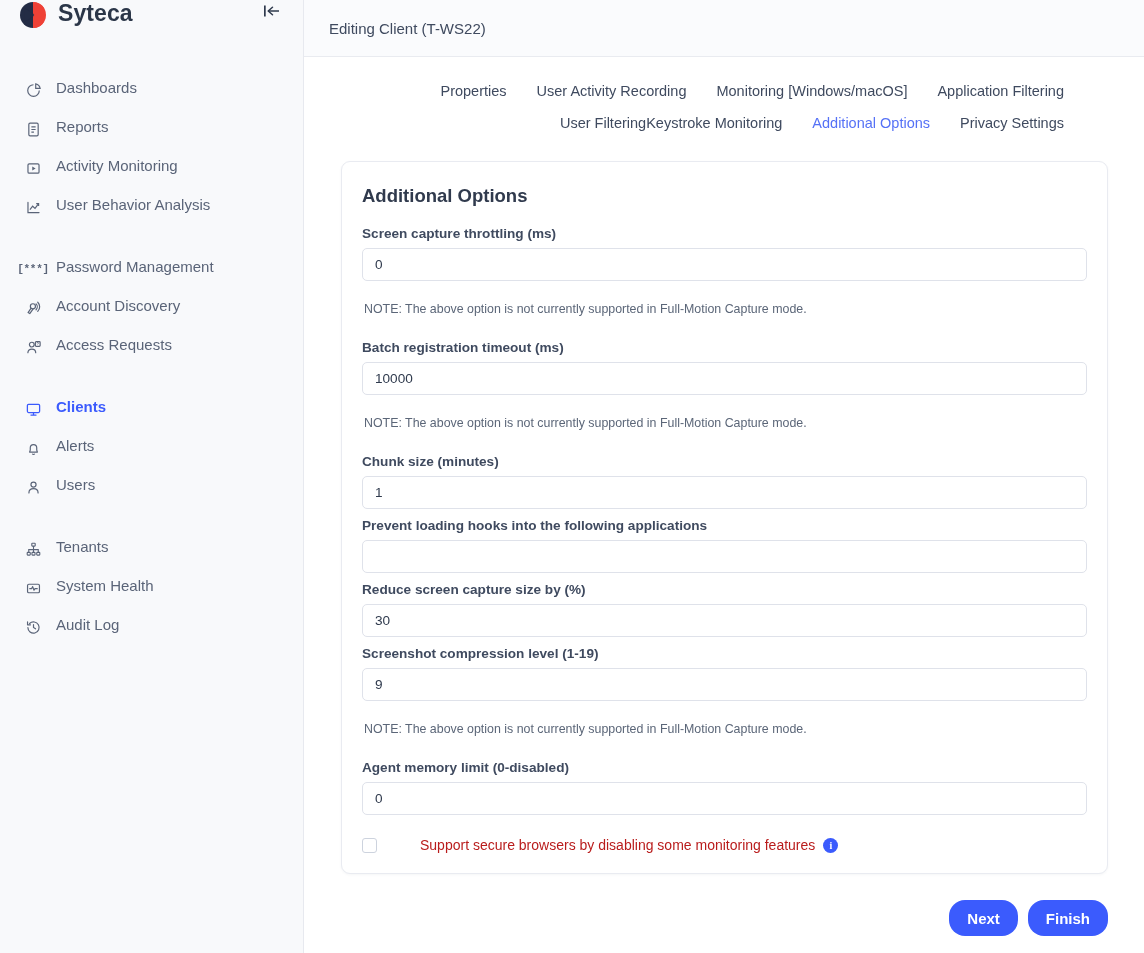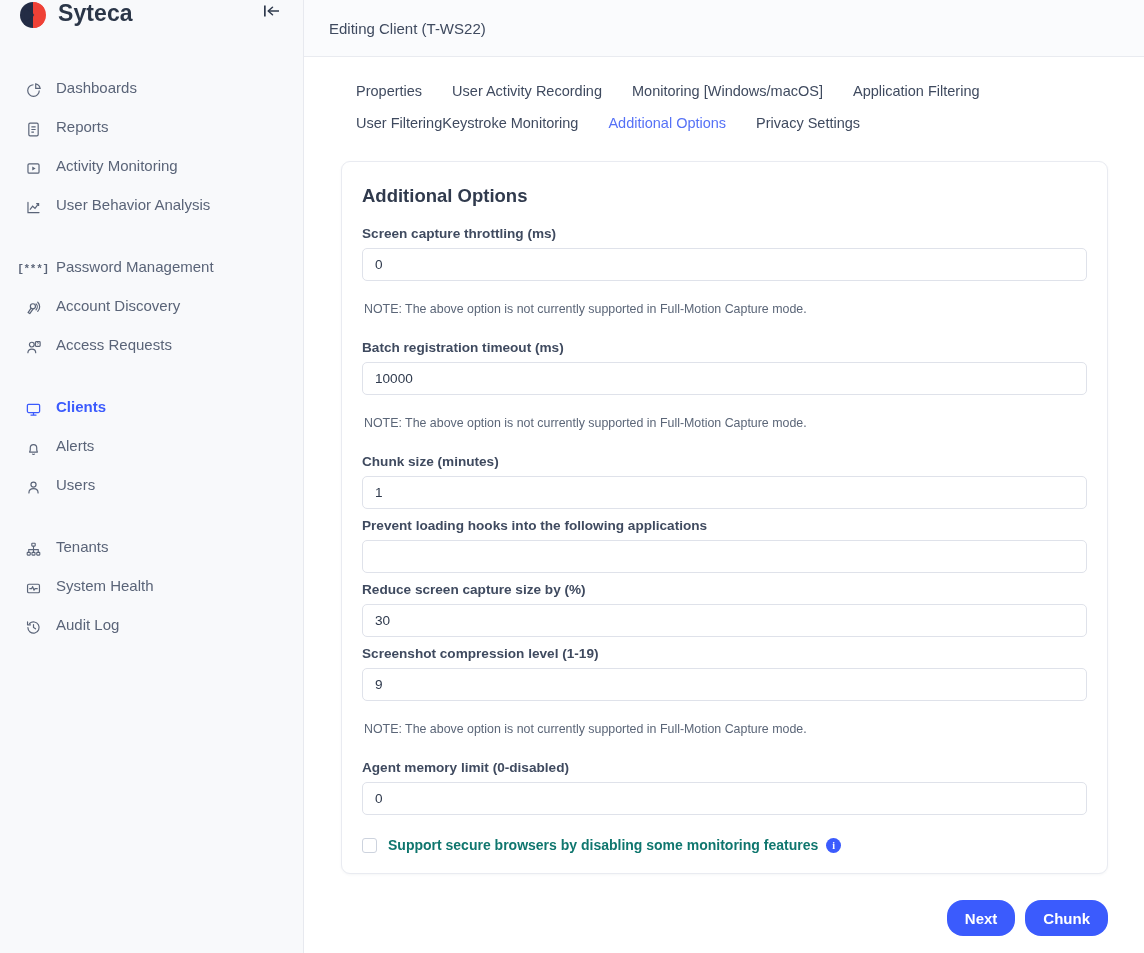--- a/index.html
+++ b/index.html
@@ -76,21 +76,21 @@
     background: #fafbfd;
     border-bottom: 1px solid #e9ebf0;
     display: flex; align-items: center;
     padding-left: 25px;
   }
   .topbar-title { font-size: 15px; color: #3f4a5f; }
 
   .tabs {
     padding: 18px 50px 0 52px;
     display: flex; flex-wrap: wrap;
-    column-gap: 0; row-gap: 0;
+    column-gap: 0; row-gap: 0; justify-content: flex-end;
   }
   .tab {
     font-size: 14.5px; color: #3f4a5f;
     padding: 8px 0; margin-right: 30px;
     cursor: pointer; white-space: nowrap;
   }
   .tab.active { color: #5571f6; }
 
   .content-scroll {
     flex: 1 1 auto;
@@ -140,22 +140,23 @@
   }
   .cbox {
     width: 15px; height: 15px; flex: 0 0 15px;
     border: 1px solid #cdd3de;
     border-radius: 3px;
     background: #fff;
     margin-right: 11px;
     cursor: pointer;
   }
   .check-label {
-    font-size: 14px; font-weight: 700; color: #0f766e;
+    font-size: 14px; font-weight: 400; color: #b91c1c;
     margin-right: 8px;
+    margin-left: 32px;
   }
   .info-ico {
     width: 15px; height: 15px;
     border-radius: 50%;
     background: #3b5bfd;
     color: #fff; font-size: 10px; font-weight: 700;
     display: inline-flex; align-items: center; justify-content: center;
     font-family: "Liberation Serif", serif;
     cursor: pointer;
   }
@@ -411,17 +412,17 @@
         <div class="check-row">
           <span class="cbox"></span>
           <span class="check-label">Support secure browsers by disabling some monitoring features</span>
           <span class="info-ico">i</span>
         </div>
       </div>
     </div>
 
     <div class="footer-actions">
       <button class="btn">Next</button>
-      <button class="btn">Chunk</button>
+      <button class="btn">Finish</button>
     </div>
 
   </section>
 </div>
 
 </body></html>

